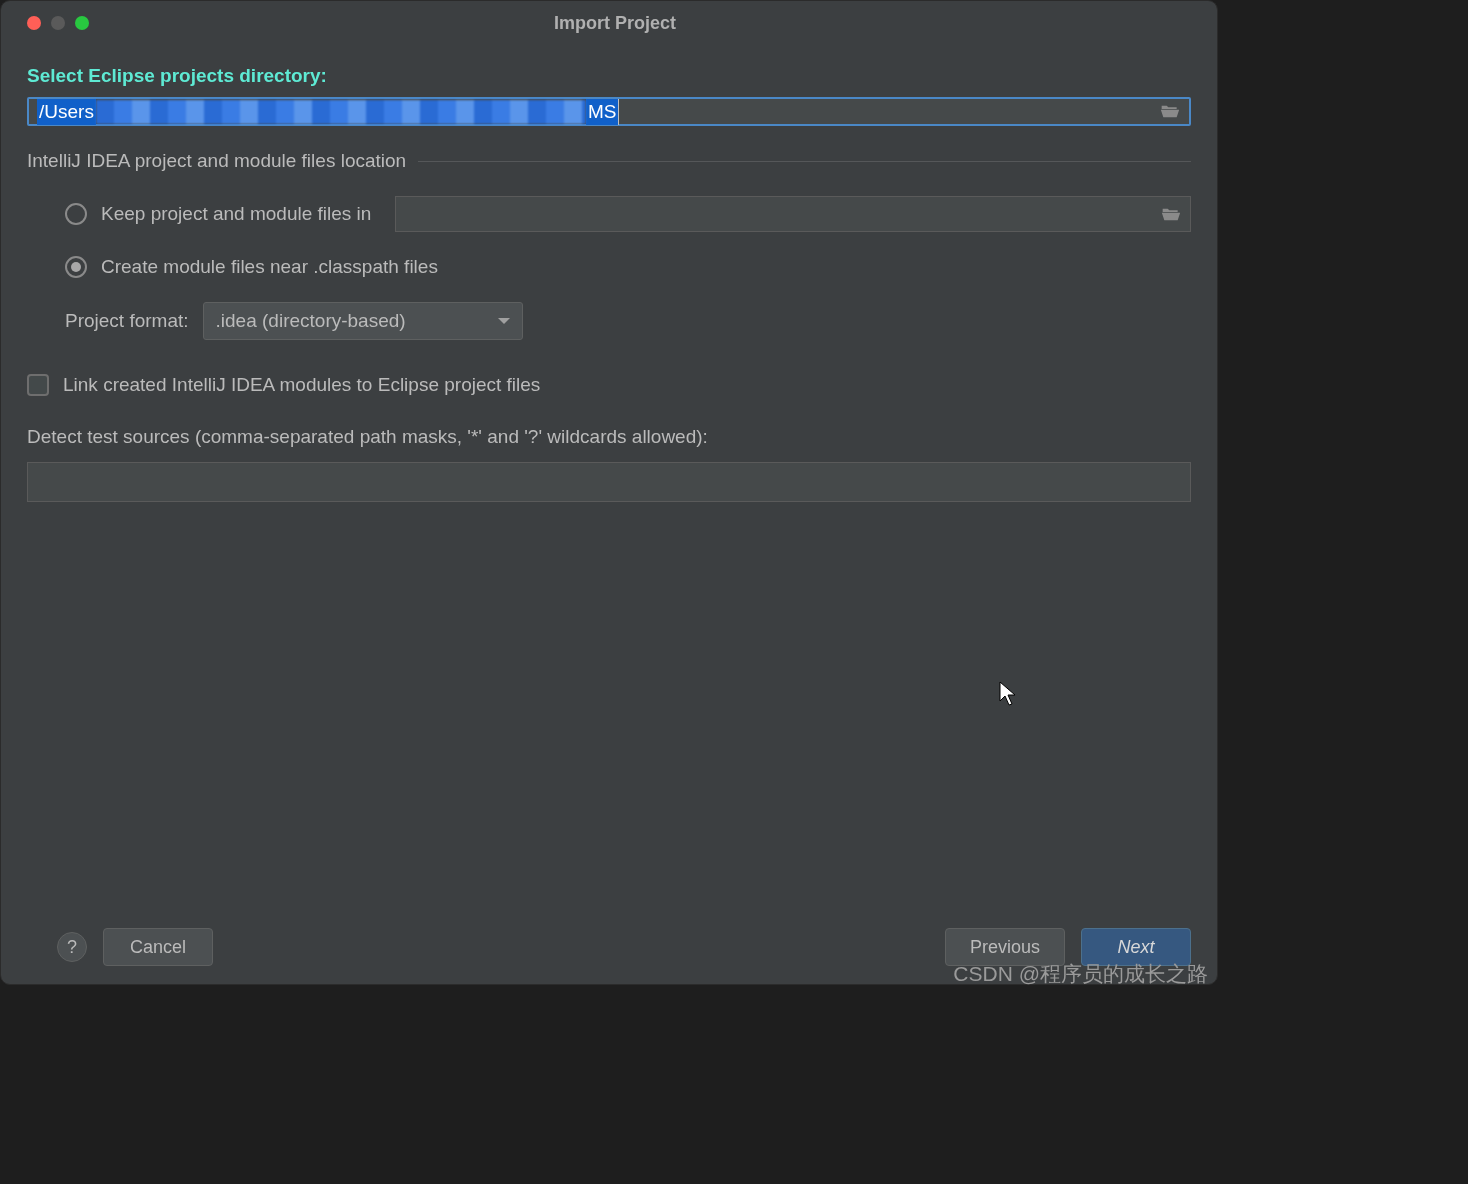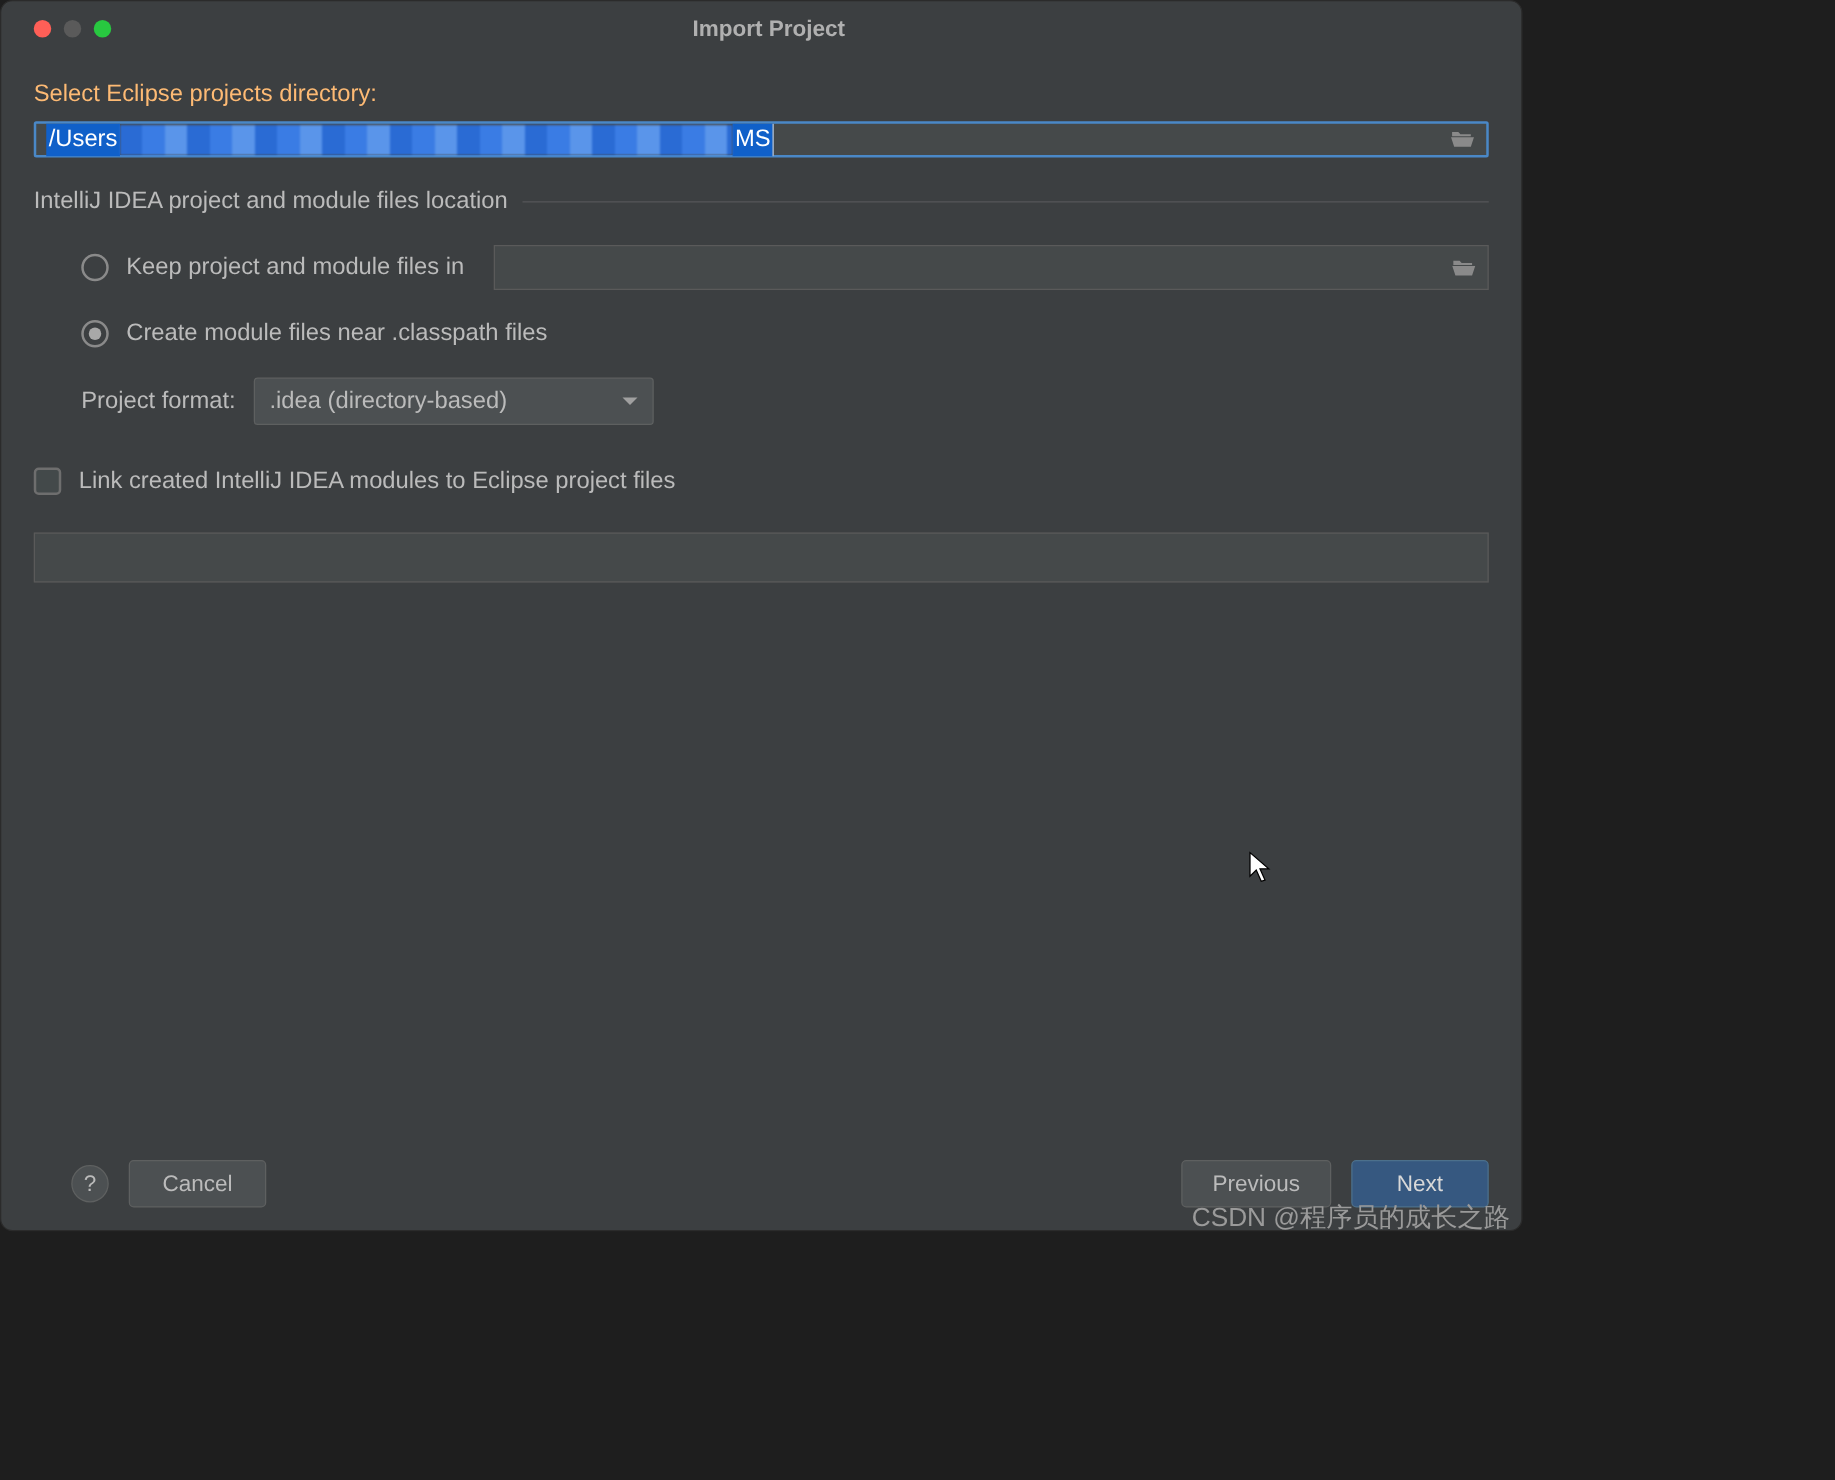--- a/index.html
+++ b/index.html
@@ -58,23 +58,24 @@
       font-weight: 600;
       pointer-events: none;
     }
     .content {
       flex: 1;
       padding: 20px 26px 0 26px;
       color: #bbbbbb;
       font-size: 19px;
     }
     .label-text {
-      color: #fdba74;
+      color: #5eead4;
       margin-bottom: 10px;
       display: block;
+      font-weight: bold;
     }
     .path-input-wrap {
       display: flex;
       align-items: flex-start;
       border: 2px solid #4a88c7;
       background: #45494a;
       height: 29px;
       border-radius: 2px;
       margin-bottom: 24px;
     }
@@ -268,20 +269,21 @@
       display: flex;
       align-items: center;
       justify-content: center;
       cursor: pointer;
       min-width: 110px;
     }
     .btn.primary {
       background: #365880;
       border-color: #4c708c;
       color: #d8d8d8;
+      font-style: italic;
     }
     .footer-spacer { flex: 1; }
     .cursor {
       position: absolute;
       left: 998px;
       top: 680px;
       pointer-events: none;
     }
     .watermark {
       position: absolute;
@@ -353,20 +355,21 @@
         <span>.idea (directory-based)</span>
         <span class="dropdown-arrow"></span>
       </div>
     </div>
 
     <div class="checkbox-row">
       <span class="checkbox"></span>
       <span>Link created IntelliJ IDEA modules to Eclipse project files</span>
     </div>
 
+    <div class="detect-label">Detect test sources (comma-separated path masks, '*' and '?' wildcards allowed):</div>
     <input class="detect-input" type="text" value="" style="">
   </div>
 
   <div class="footer">
     <div class="help-btn">
       <span>?</span>
     </div>
     <div class="btn">
       <span>Cancel</span>
     </div>

